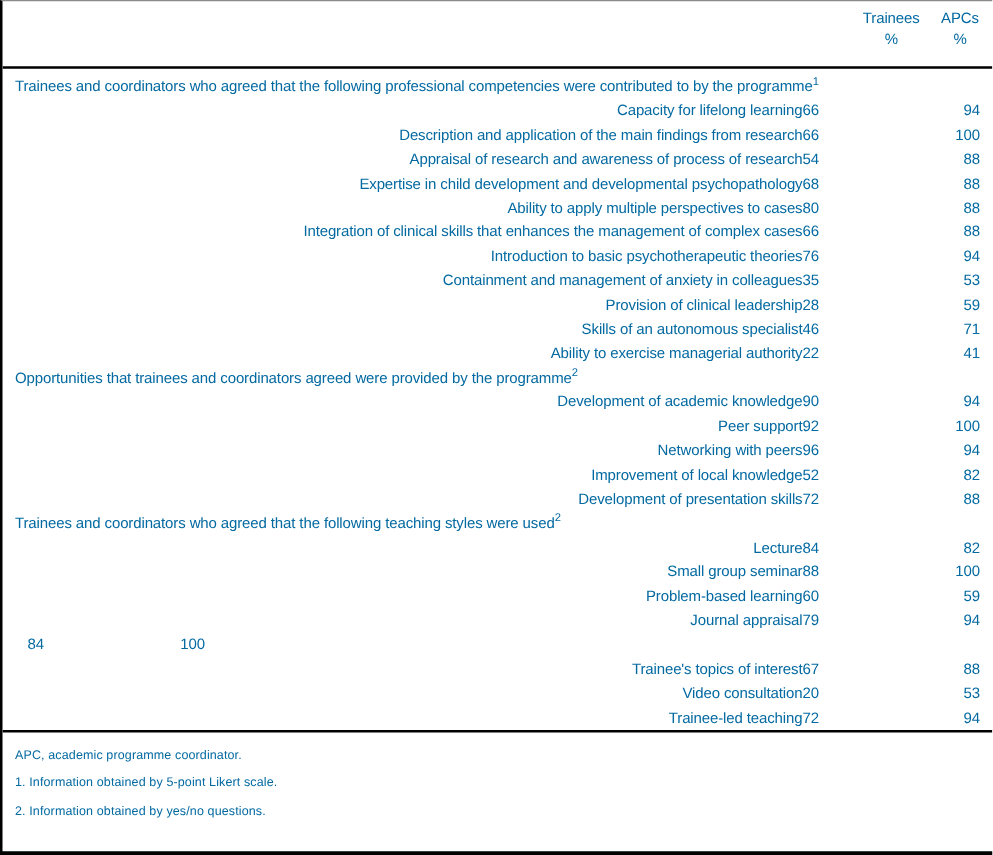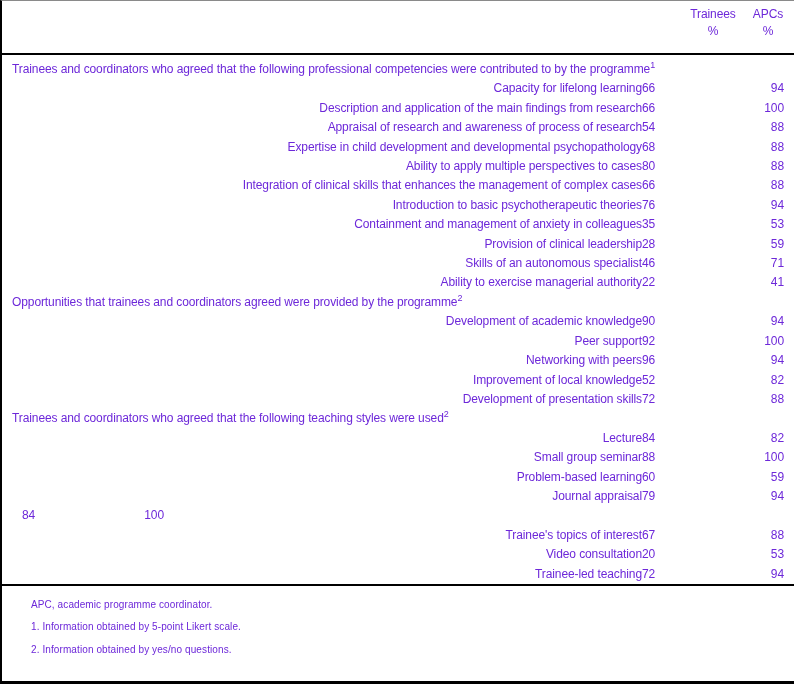--- a/index.html
+++ b/index.html
@@ -3,21 +3,21 @@
 <meta charset="utf-8">
 <style>
   html, body { margin: 0; padding: 0; background: #ffffff; }
   .page {
     position: relative;
     width: 794px;
     height: 684px;
     box-sizing: border-box;
     background: #ffffff;
     font-family: "Liberation Sans", sans-serif;
-    color: #6d28d9;
+    color: #0369a1;
     border-left: 2px solid #000;
     border-top: 1px solid #8a8a8a;
     border-bottom: 3px solid #000;
     overflow: hidden;
   }
   .thead { position: relative; height: 52px; }
   .hcol {
     position: absolute;
     top: 5px;
     text-align: center;
@@ -39,21 +39,21 @@
   .row.heading {
     display: block;
     padding-left: 10px;
     max-width: 690px;
     box-sizing: border-box;
   }
   .row .label { flex: 1; text-align: right; }
   .row .c1 { width: 80px; }
   .row .c2 { width: 62px; text-align: right; }
   sup { font-size: 9px; line-height: 0; vertical-align: super; }
-  .footnotes { padding: 8px 4px 0 10px; margin-left: 19px; }
+  .footnotes { padding: 8px 4px 0 10px; }
   .footnote {
     font-size: 10px;
     line-height: 22.5px;
     letter-spacing: 0.1px;
   }
 </style>
 </head>
 <body>
 
 <div class="page">

